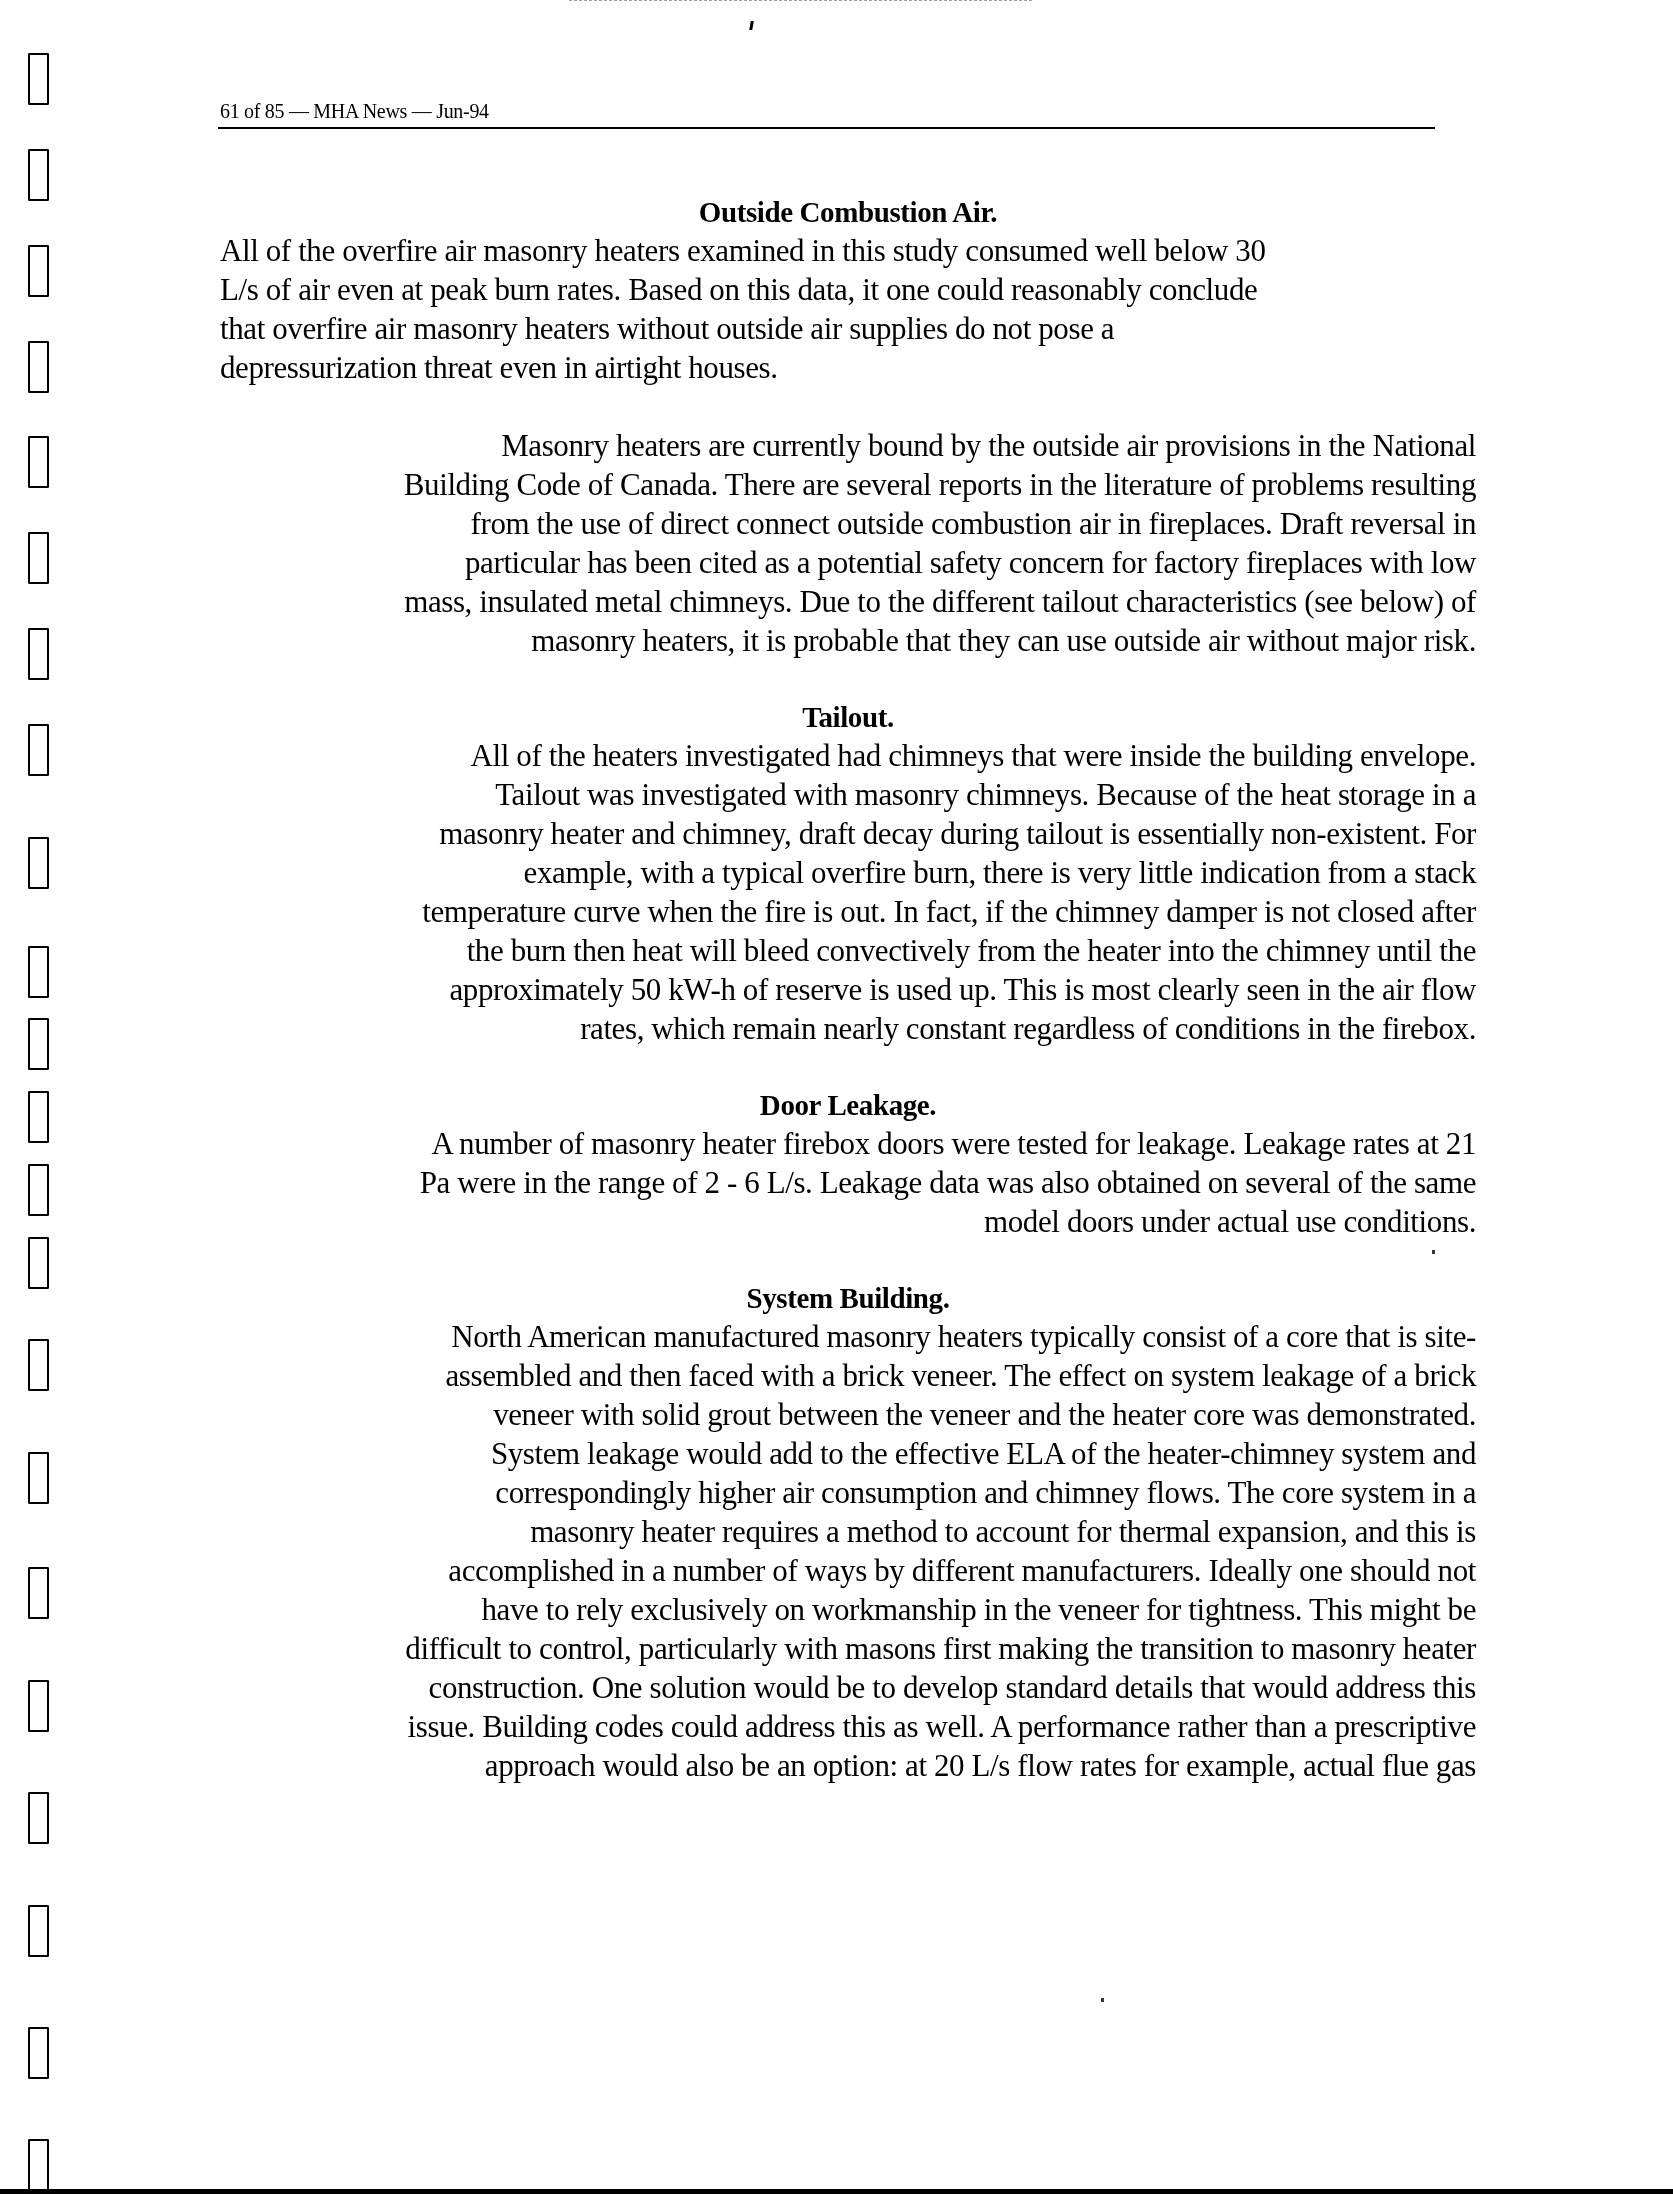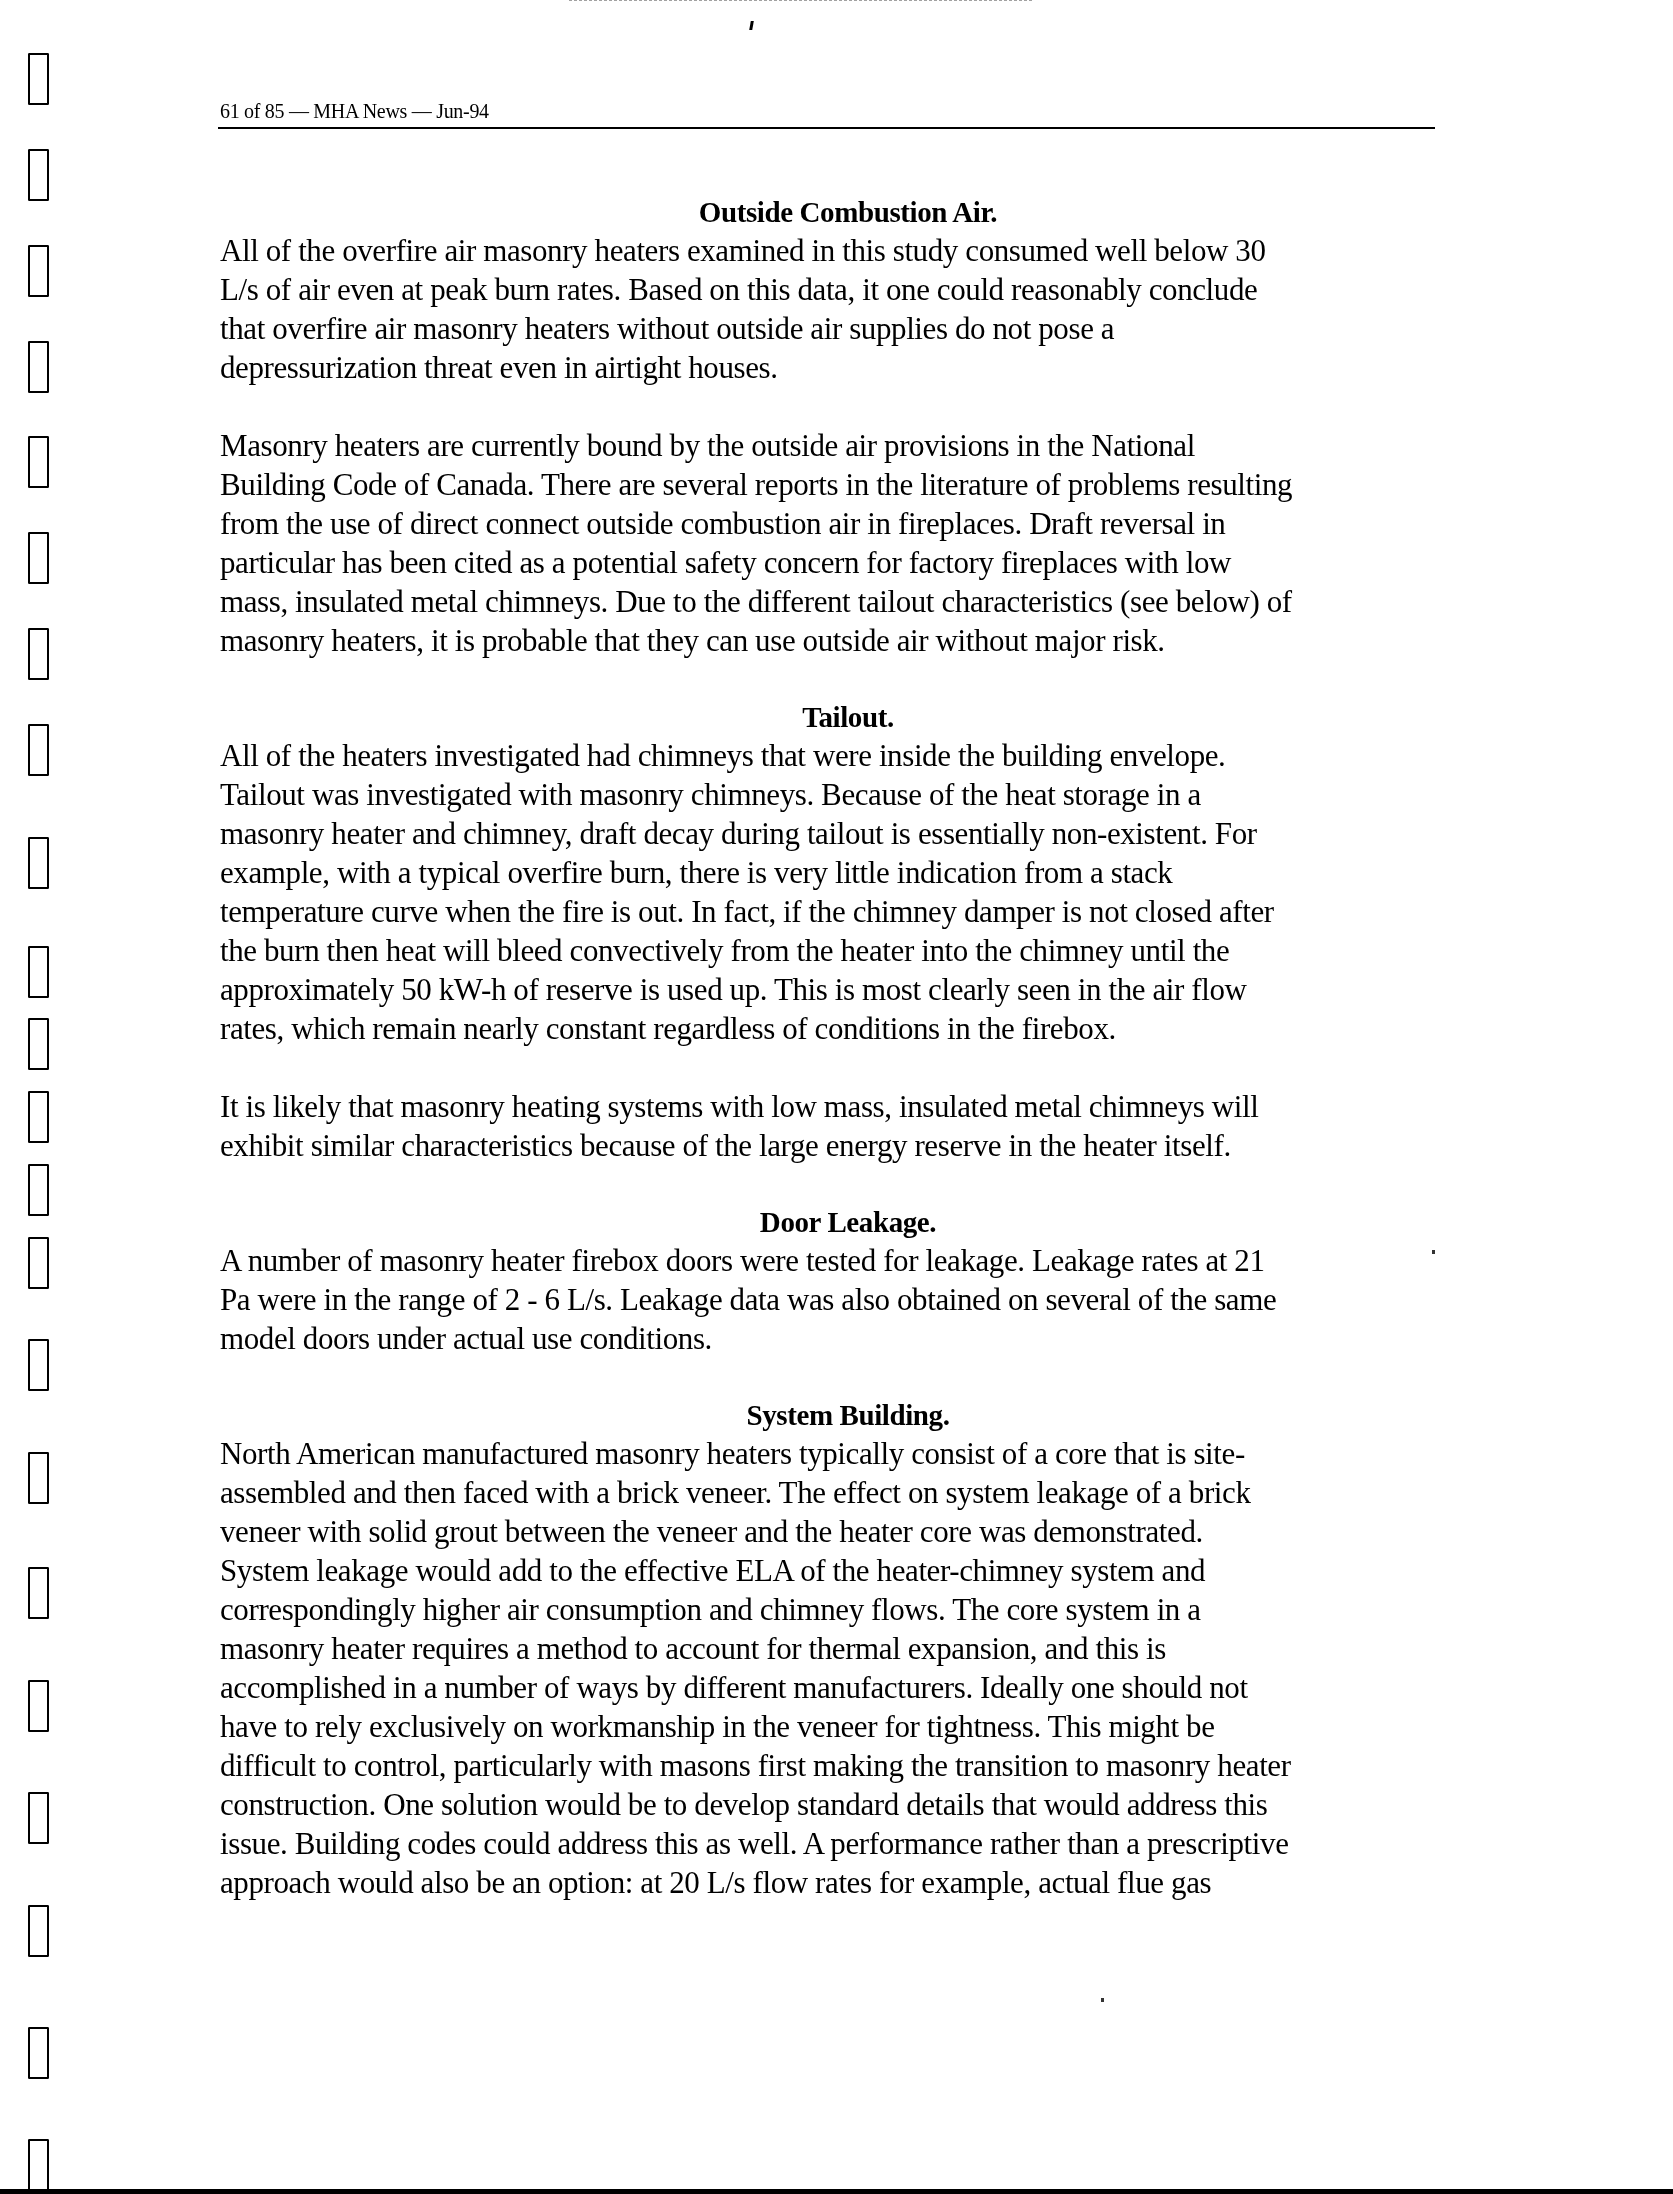--- a/index.html
+++ b/index.html
@@ -88,20 +88,21 @@
     }
     .para {
       font-size: 31px;
       line-height: 39px;
       margin: 0 0 39px 0;
       letter-spacing: -0.4px;
       white-space: pre-line;
     }
     .section .para:last-child {
       margin-bottom: 0;
+      text-align: right;
     }
     .stray-dot {
       position: absolute;
       width: 2.6px;
       height: 4px;
       background: #333;
     }
     .footer-rule {
       position: absolute;
       left: 0;
@@ -164,22 +165,20 @@
   <div class="section">
     <h2 class="section-title">Tailout.</h2>
     <p class="para">All of the heaters investigated had chimneys that were inside the building envelope.
 Tailout was investigated with masonry chimneys. Because of the heat storage in a
 masonry heater and chimney, draft decay during tailout is essentially non-existent. For
 example, with a typical overfire burn, there is very little indication from a stack
 temperature curve when the fire is out. In fact, if the chimney damper is not closed after
 the burn then heat will bleed convectively from the heater into the chimney until the
 approximately 50 kW-h of reserve is used up. This is most clearly seen in the air flow
 rates, which remain nearly constant regardless of conditions in the firebox.</p>
-    <p class="para">It is likely that masonry heating systems with low mass, insulated metal chimneys will
-exhibit similar characteristics because of the large energy reserve in the heater itself.</p>
   </div>
 
   <div class="section">
     <h2 class="section-title">Door Leakage.</h2>
     <p class="para">A number of masonry heater firebox doors were tested for leakage. Leakage rates at 21
 Pa were in the range of 2 - 6 L/s. Leakage data was also obtained on several of the same
 model doors under actual use conditions.</p>
   </div>
 
   <div class="section">

